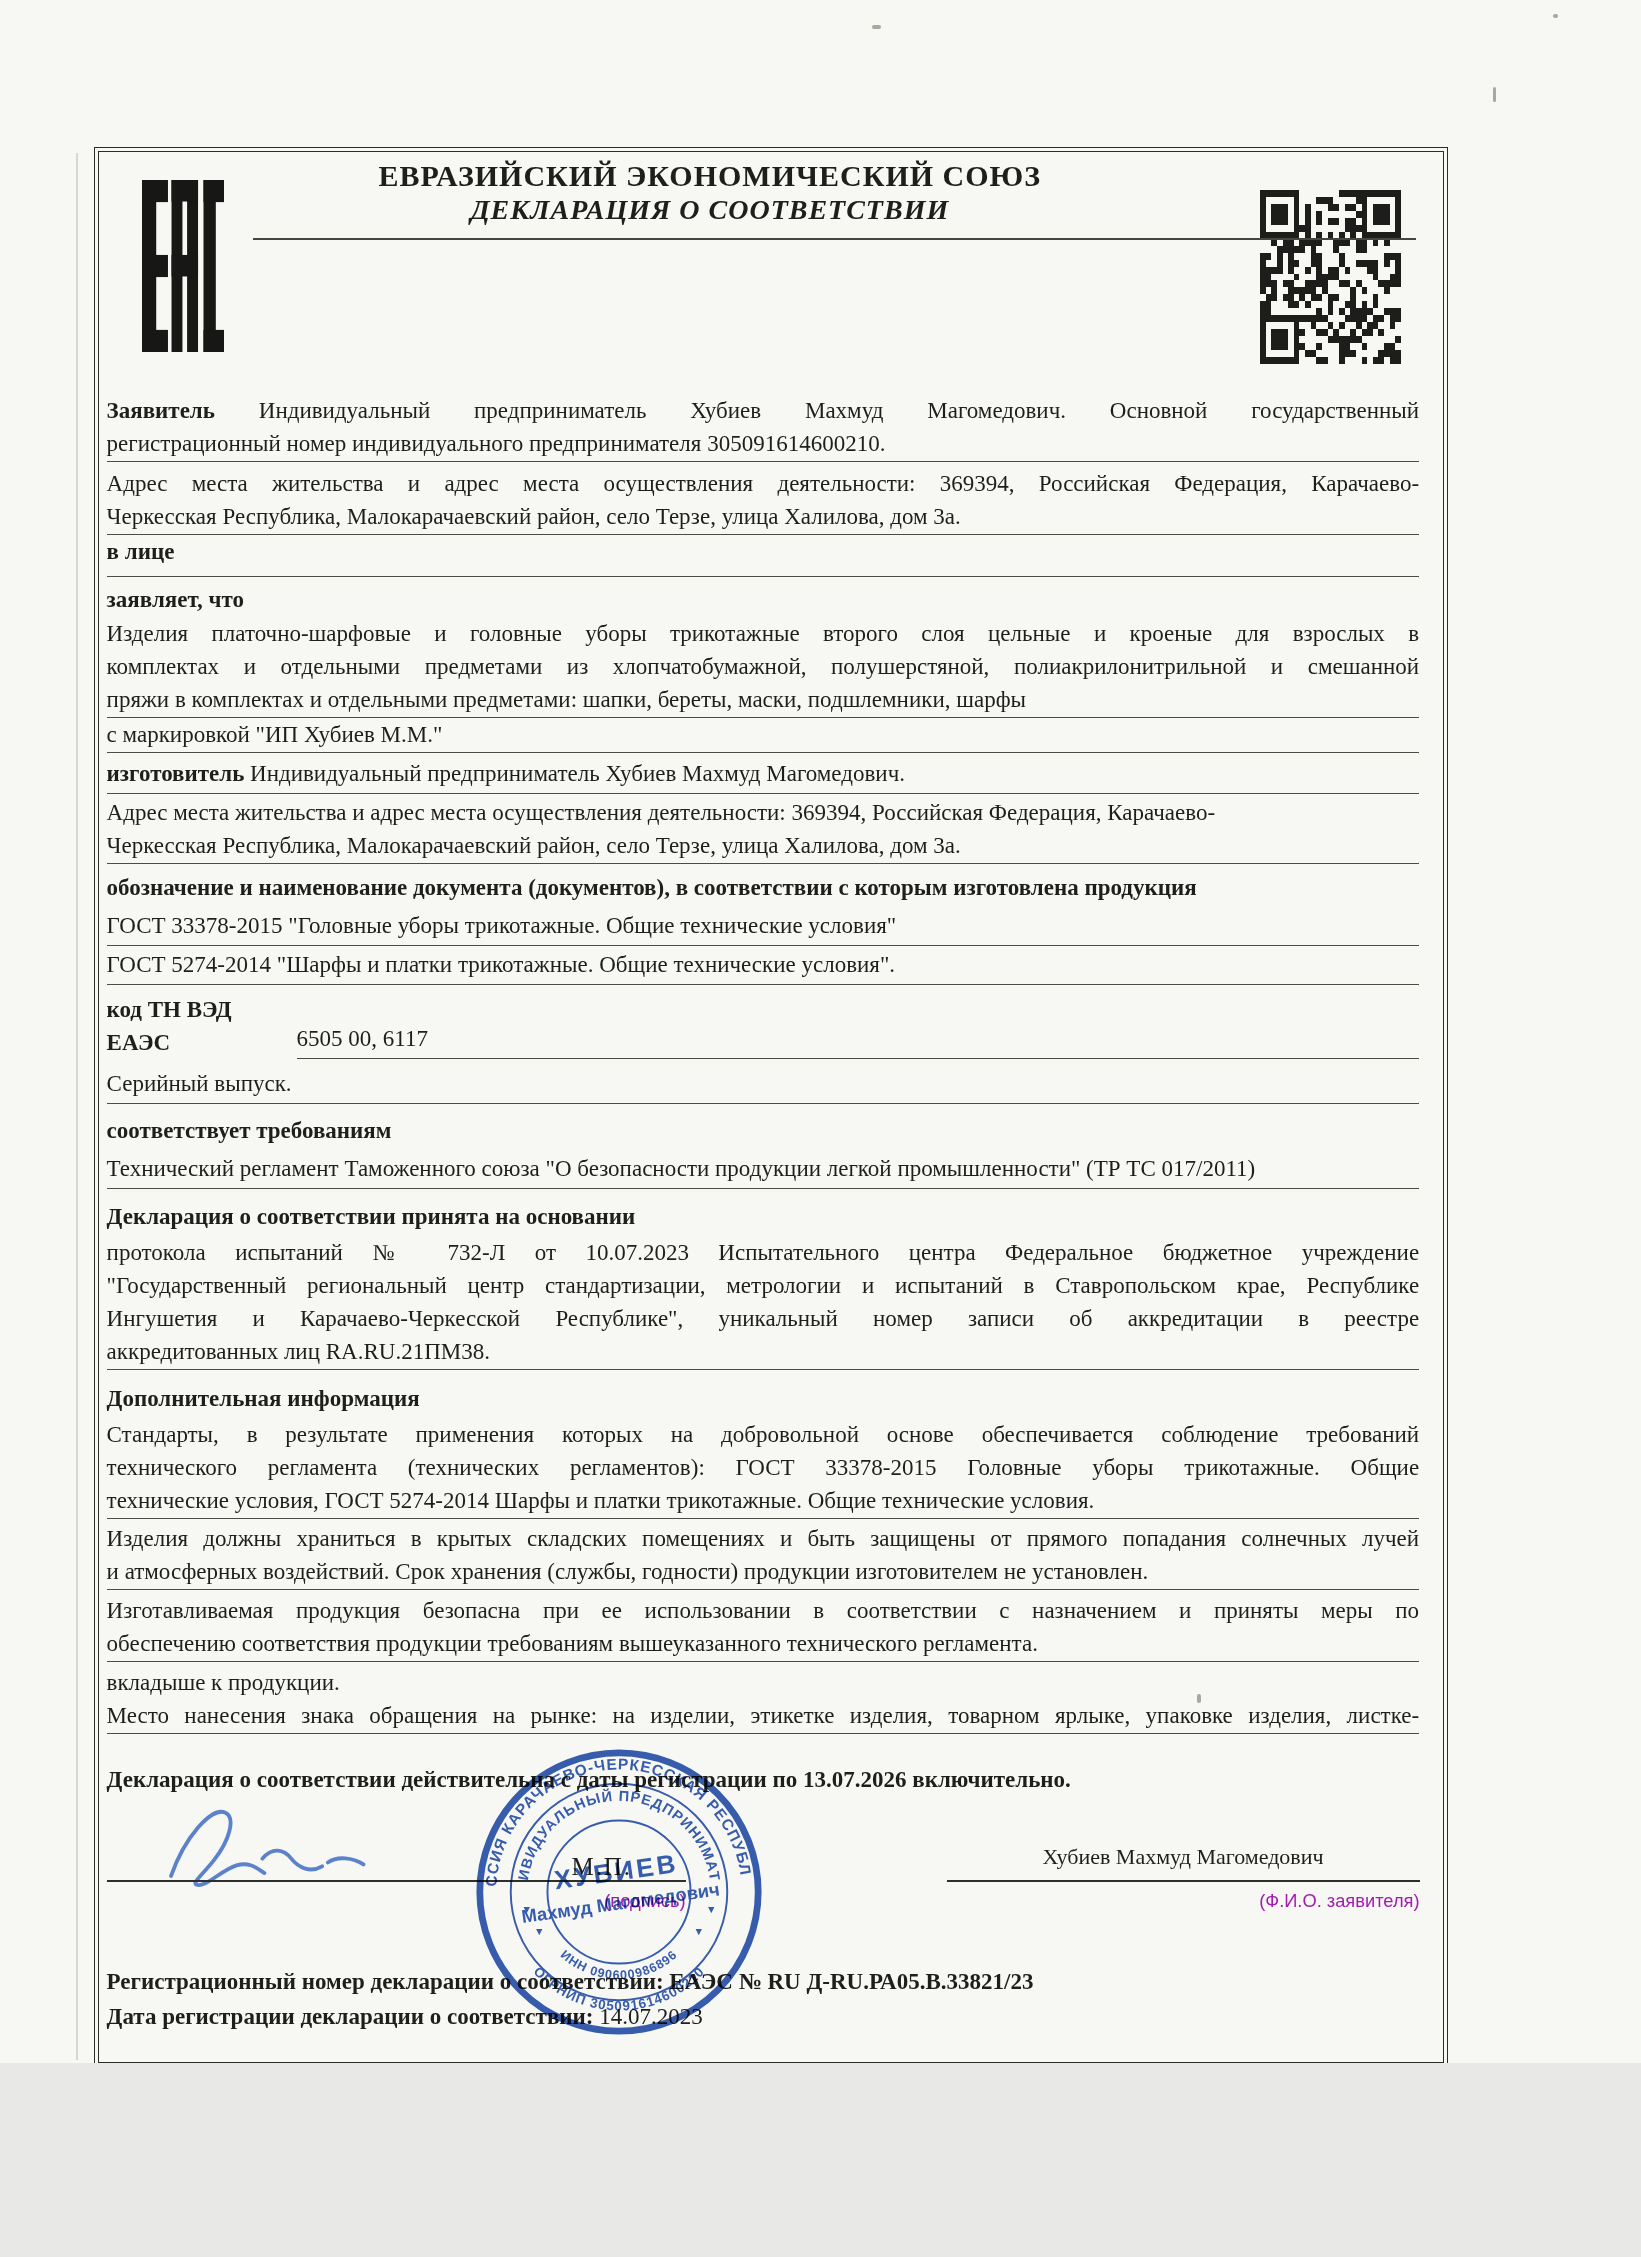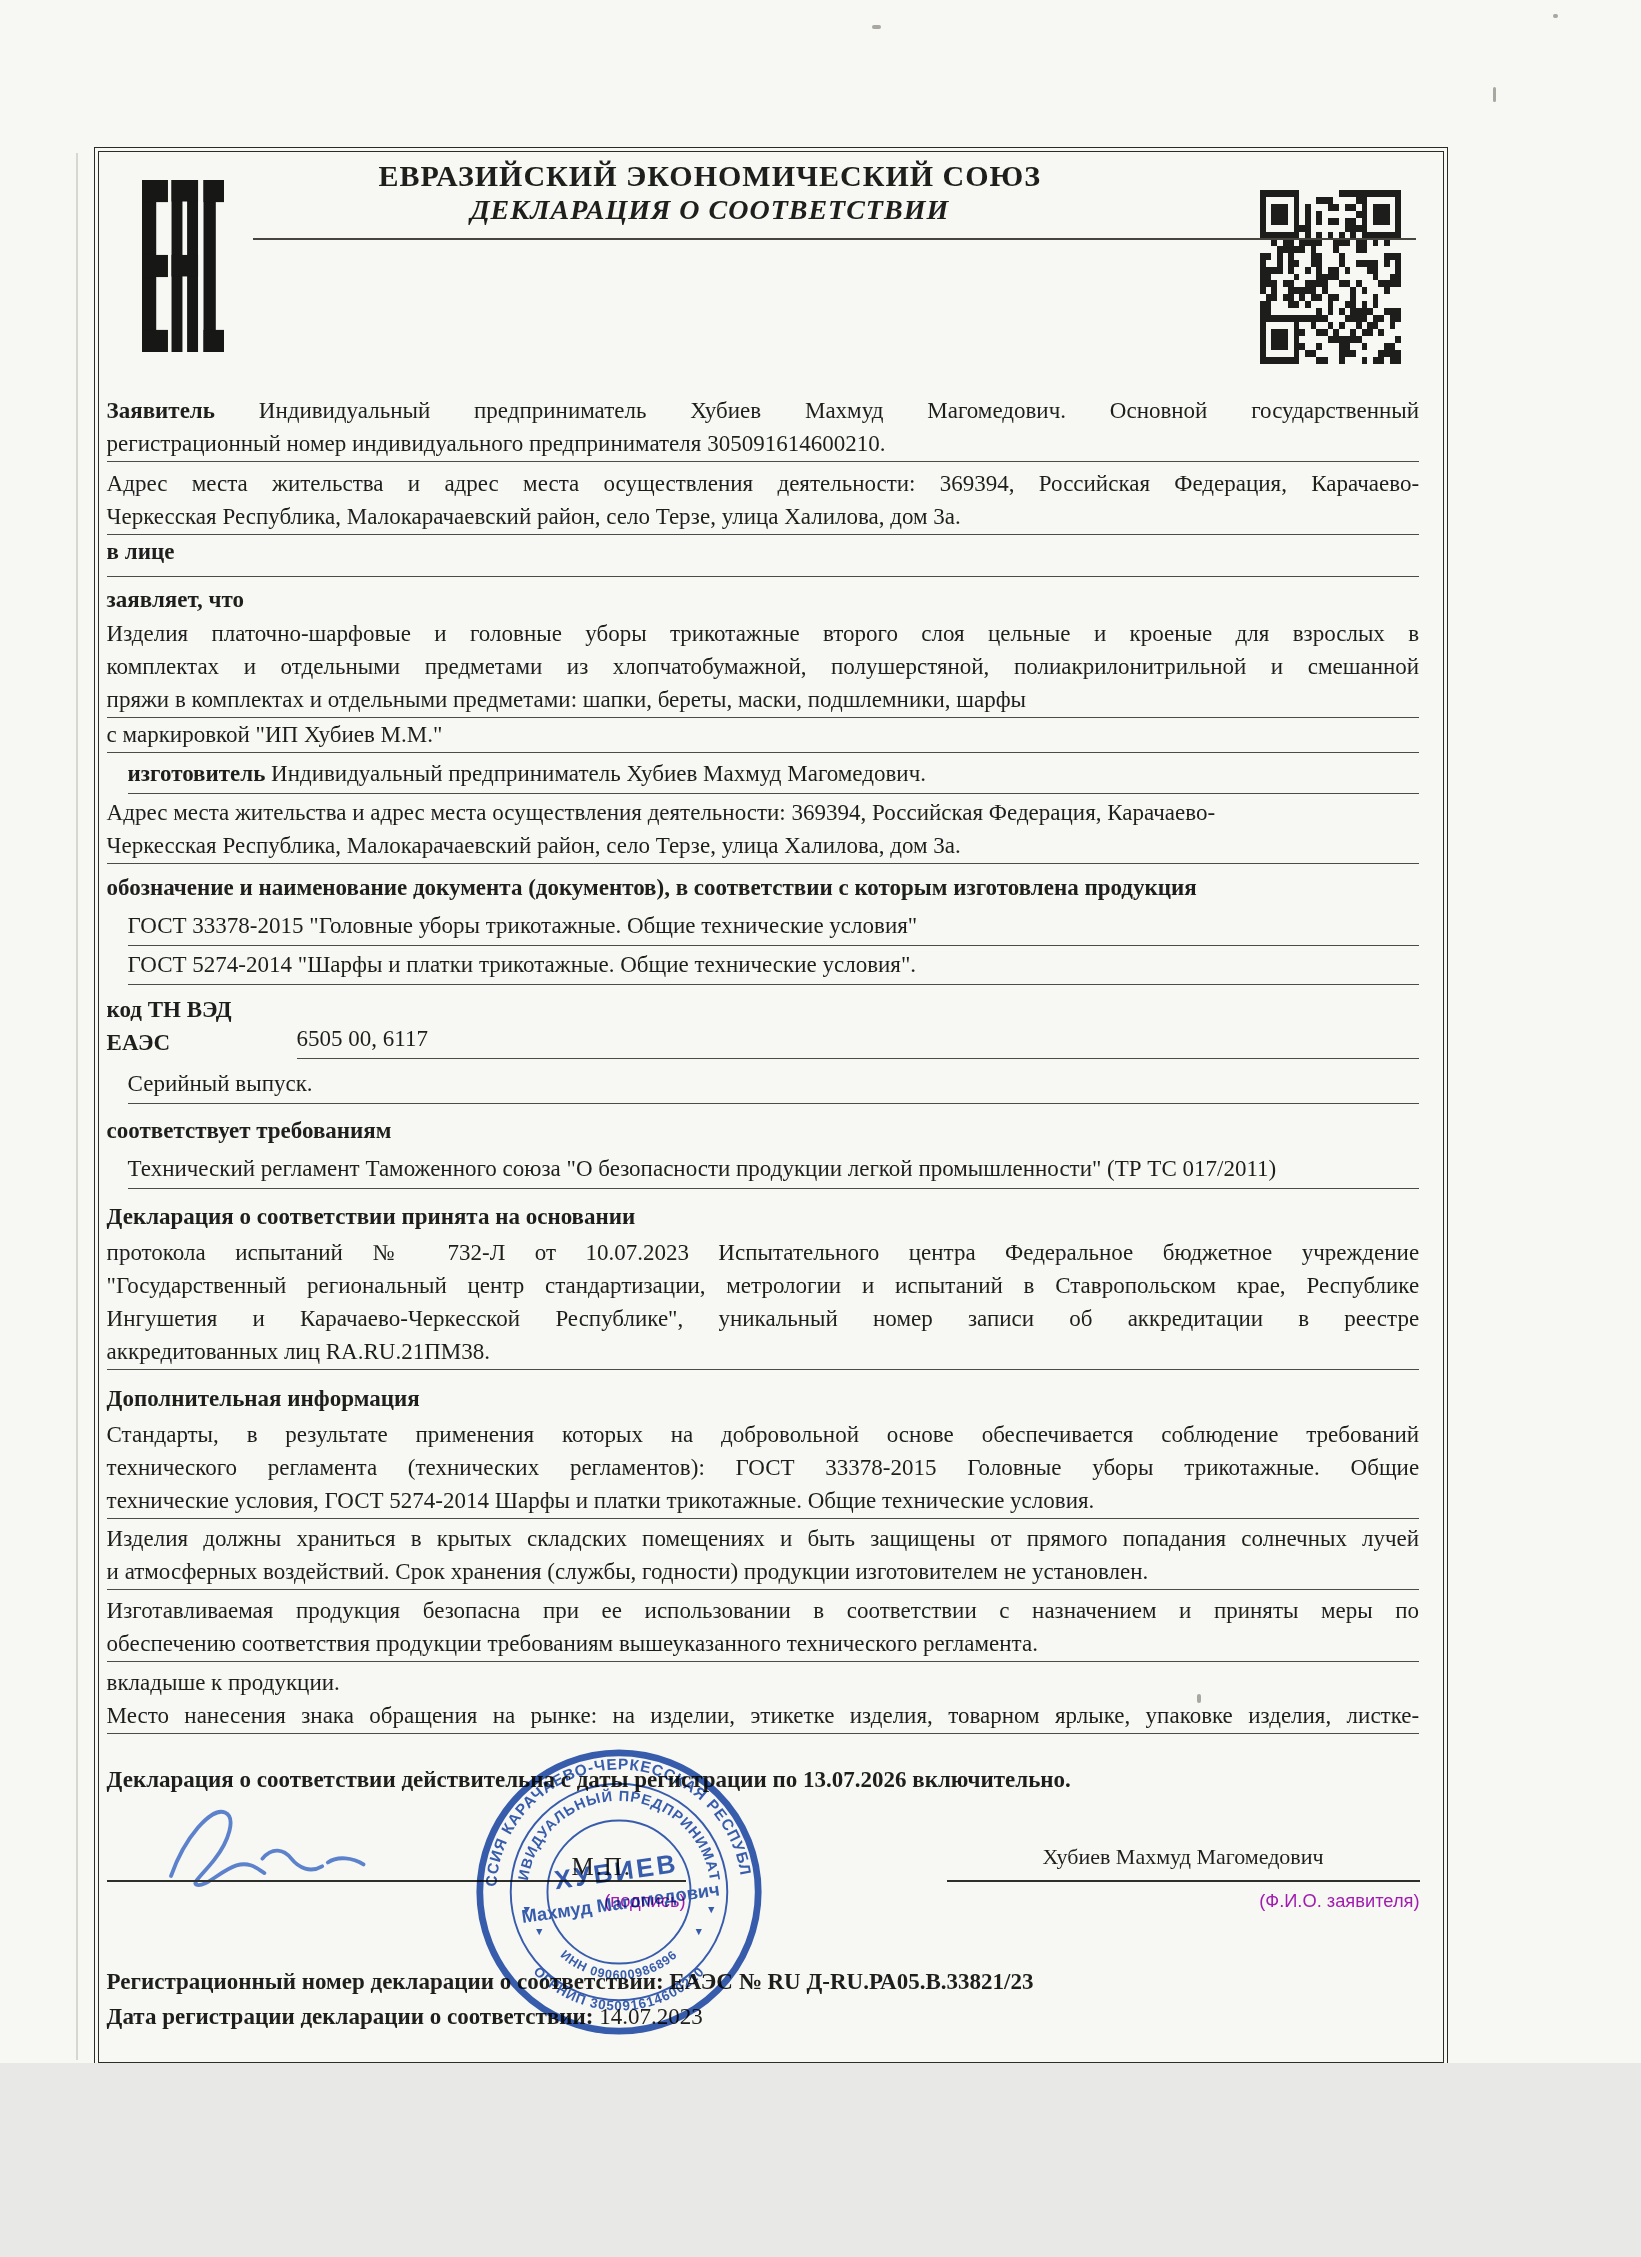--- a/index.html
+++ b/index.html
@@ -14,21 +14,21 @@
           transform:translateX(-53px);line-height:35px;}
   .title2{font-size:28px;font-weight:bold;text-align:center;letter-spacing:1px;
           transform:translateX(-53px);line-height:33px;font-style:italic;}
   .title-rule{position:absolute;left:154px;top:86px;width:1163px;height:1.9px;background:#46463f;}
   .eac-logo{position:absolute;left:43px;top:28px;width:82px;height:172px;}
   .qr{position:absolute;left:1161px;top:38px;width:141px;height:174px;}
   .qr svg{width:100%;height:100%;}
   .body{margin-top:168px;}
   .p{font-size:23px;line-height:33px;padding-bottom:1px;}
   .rule{border-bottom:1.9px solid #4c4c44;}
-  .pb3{padding-bottom:2.9px;margin-left:21px;} .pb8{padding-bottom:7.7px;}
+  .pb3{padding-bottom:2.9px;} .pb8{padding-bottom:7.7px;}
   .ln{min-height:33px;}
   .jl{text-align:justify;text-align-last:justify;}
   .b{font-weight:bold;}
   .tnved-row{display:flex;align-items:flex-end;}
   .tnved-label{flex:0 0 190px;}
   .tnved-value{flex:1 1 auto;border-bottom:1.9px solid #4c4c44;padding-bottom:2.9px;}
   .sig-area{position:relative;height:154px;}
   .sig-line{position:absolute;top:75px;height:1.9px;background:#2e2e2a;}
   .sig-caption{position:absolute;top:85px;font-family:"Liberation Sans",sans-serif;
                font-size:18.3px;color:#a21caf;text-align:right;}

